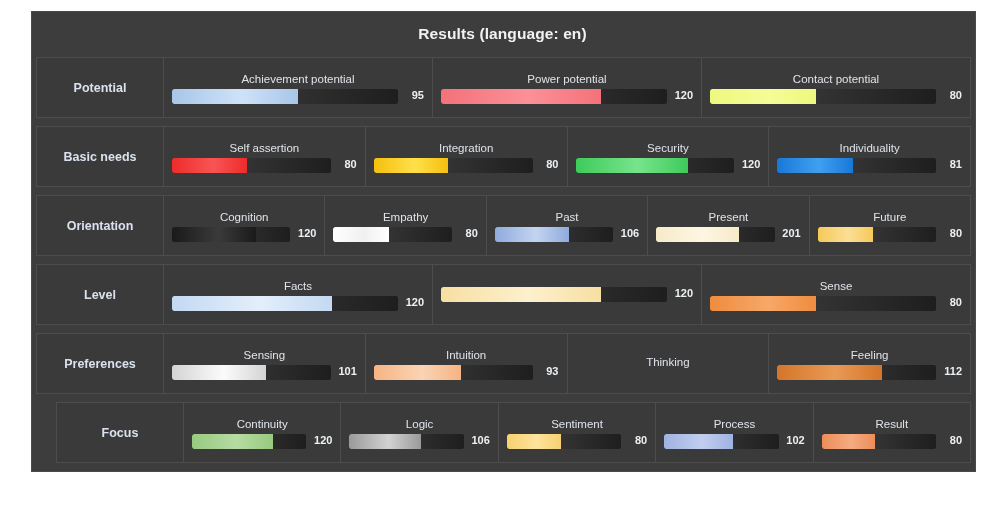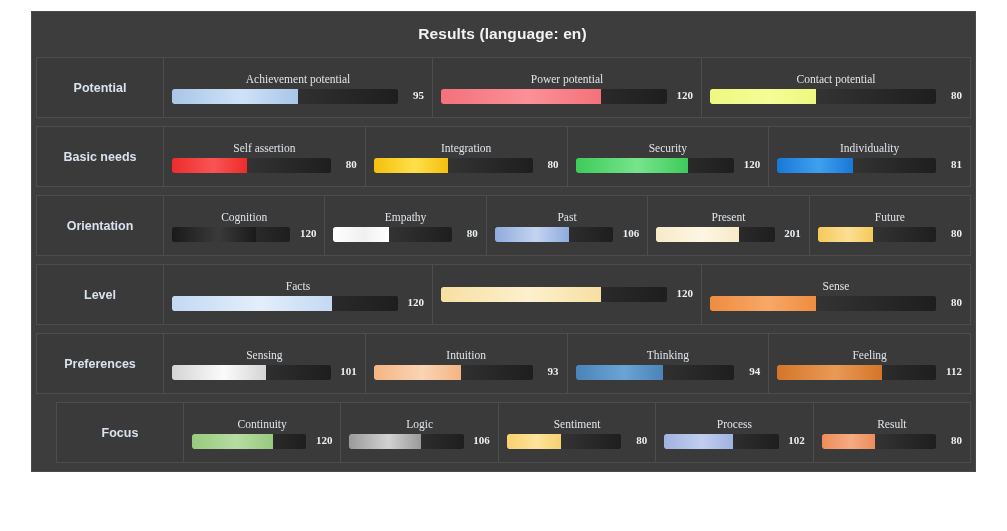--- a/index.html
+++ b/index.html
@@ -56,21 +56,20 @@
     font-size: 12.5px;
     font-weight: bold;
   }
   .cells {
     flex: 1 1 auto;
     display: flex;
     border: 1px solid #4d4d4d;
     border-left: none;
     box-sizing: border-box;
     background: #3a3a3a;
-    font-family: Liberation Serif, serif;
   }
   .cell {
     flex: 1 1 0;
     min-width: 0;
     box-sizing: border-box;
     border-right: 1px solid #4d4d4d;
     display: flex;
     flex-direction: column;
     justify-content: center;
     padding: 0 8px;
@@ -290,26 +289,20 @@
             <div class="trait-name">Intuition</div>
             <div class="bar-line">
               <div class="bar-track">
                 <div class="bar-fill" style="width: 54.7059%; background: linear-gradient(90deg, rgb(245, 180, 131) 0%, rgb(250, 212, 180) 55%, rgb(245, 180, 131) 100%);"></div>
               </div>
               <div class="bar-value">93</div>
             </div>
           </div>
           <div class="cell">
             <div class="trait-name">Thinking</div>
-            <div class="bar-line">
-              <div class="bar-track">
-                <div class="bar-fill" style="width: 55.2941%; background: linear-gradient(90deg, rgb(74, 132, 184) 0%, rgb(107, 163, 212) 55%, rgb(74, 132, 184) 100%);"></div>
-              </div>
-              <div class="bar-value">94</div>
-            </div>
           </div>
           <div class="cell">
             <div class="trait-name">Feeling</div>
             <div class="bar-line">
               <div class="bar-track">
                 <div class="bar-fill" style="width: 65.8824%; background: linear-gradient(90deg, rgb(212, 117, 42) 0%, rgb(232, 154, 85) 55%, rgb(212, 117, 42) 100%);"></div>
               </div>
               <div class="bar-value">112</div>
             </div>
           </div>

